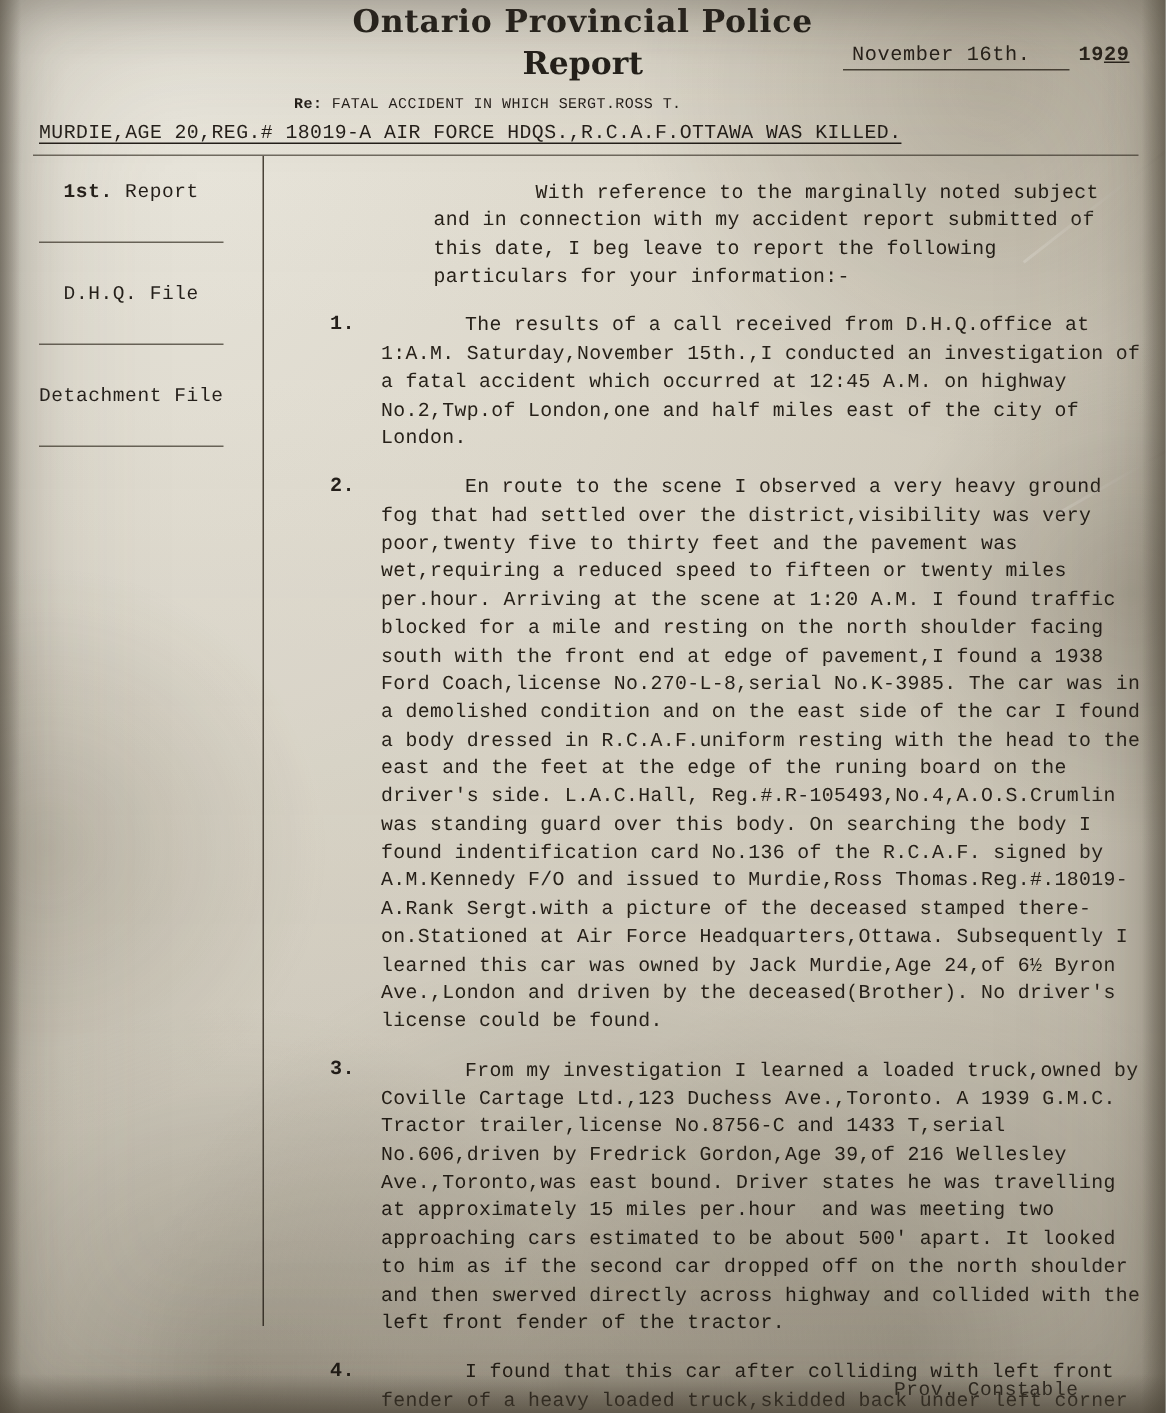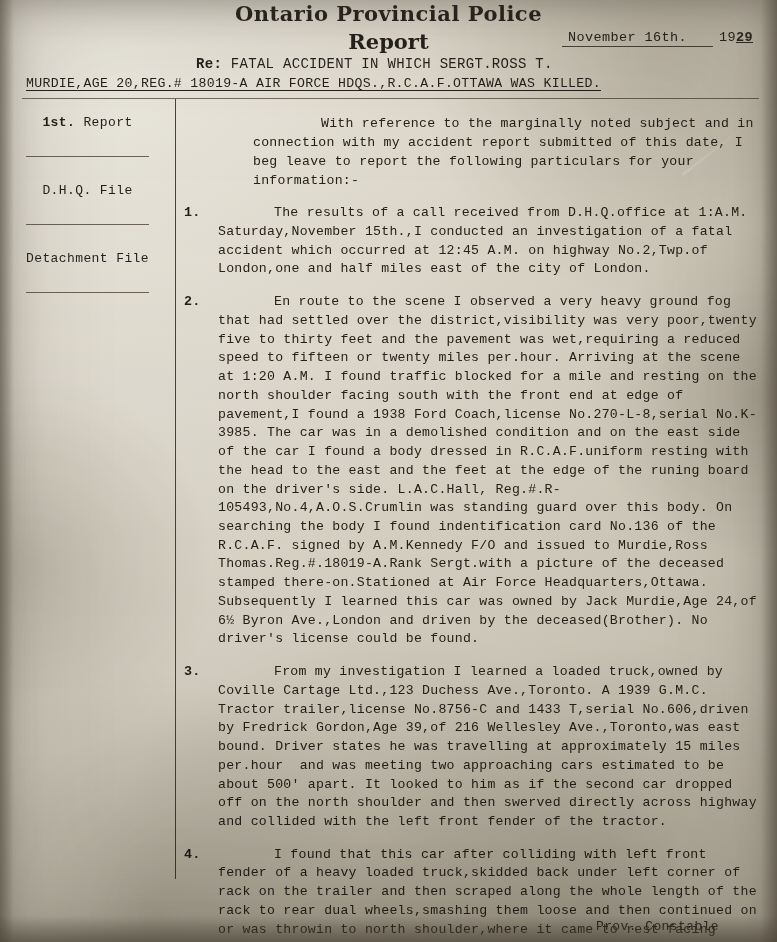--- a/index.html
+++ b/index.html
@@ -86,31 +86,32 @@
     text-align: right;
     color: #2a241d;
   }
   .date-row .dateline {
     display: inline-block;
     border-bottom: 1px solid #4c453a;
     padding: 0 26px 1px 6px;
     margin-right: 6px;
   }
   .date-row .yr {
-    font-weight: normal;
+    font-weight: bold;
   }
   .date-row .yrnum {
     text-decoration: underline;
     font-weight: bold;
   }
 
   .re-block {
+    margin-top: 10px;
     padding-left: 196px;
     padding-right: 18px;
-    font-size: 14px;
+    font-size: 10px;
     line-height: 1.45;
     letter-spacing: 0.3px;
   }
   .re-label { font-weight: bold; }
   .subject-line2 {
     margin-top: 2px;
     padding-left: 26px;
     padding-right: 18px;
     font-size: 13.2px;
     letter-spacing: 0.3px;
@@ -122,20 +123,21 @@
     margin: 7px 18px 0 22px;
     border-top: 1px solid #4a4338;
     opacity: 0.75;
   }
 
   
   .body-wrap {
     display: flex;
     margin-top: 0;
     height: 780px;
+    gap: 36px;
   }
   .left-col {
     width: 176px;
     flex: 0 0 176px;
     border-right: 1px solid #4a4338;
     padding-top: 16px;
     box-sizing: border-box;
   }
   .left-col .lbl {
     font-size: 13px;

